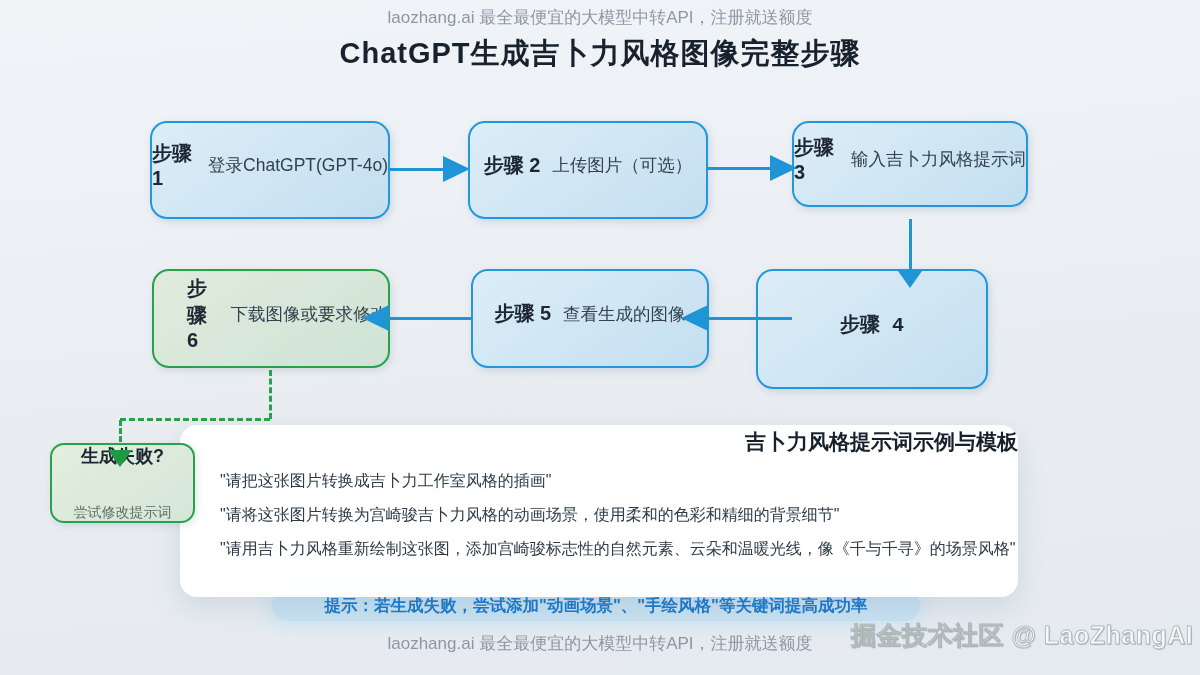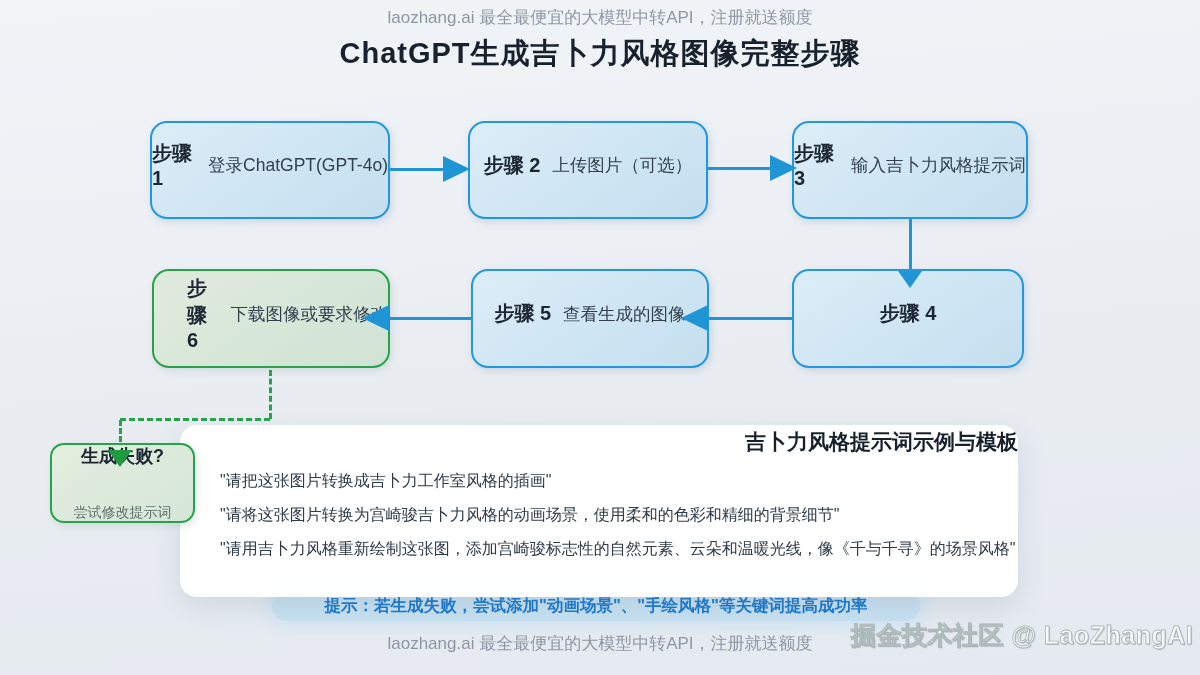--- a/index.html
+++ b/index.html
@@ -49,25 +49,25 @@
 <div class="abs" id="main-title">ChatGPT生成吉卜力风格图像完整步骤</div>
 
 <div class="box blue" style="left:150px;top:121px;width:240px;height:98px;">
   <div class="box-title">步骤 1</div>
   <div class="box-desc">登录ChatGPT(GPT-4o)</div>
 </div>
 <div class="box blue" style="left:468px;top:121px;width:240px;height:98px;">
   <div class="box-title">步骤 2</div>
   <div class="box-desc">上传图片（可选）</div>
 </div>
-<div class="box blue" style="left:792px;top:121px;width:236px;height:98px;">
+<div class="box blue" style="left:792px;top:121px;width:236px;height:86px;">
   <div class="box-title">步骤 3</div>
   <div class="box-desc">输入吉卜力风格提示词</div>
 </div>
-<div class="box blue" style="left:792px;top:269px;width:232px;height:99px;">
+<div class="box blue" style="left:756px;top:269px;width:232px;height:120px;font-family:Liberation Mono, monospace;">
   <div class="box-title">步骤 4</div>
 </div>
 <div class="box blue" style="left:471px;top:269px;width:238px;height:99px;">
   <div class="box-title">步骤 5</div>
   <div class="box-desc">查看生成的图像</div>
 </div>
 <div class="box green" style="left:152px;top:269px;width:238px;height:99px;">
   <div class="box-title">步骤 6</div>
   <div class="box-desc">下载图像或要求修改</div>
 </div>

